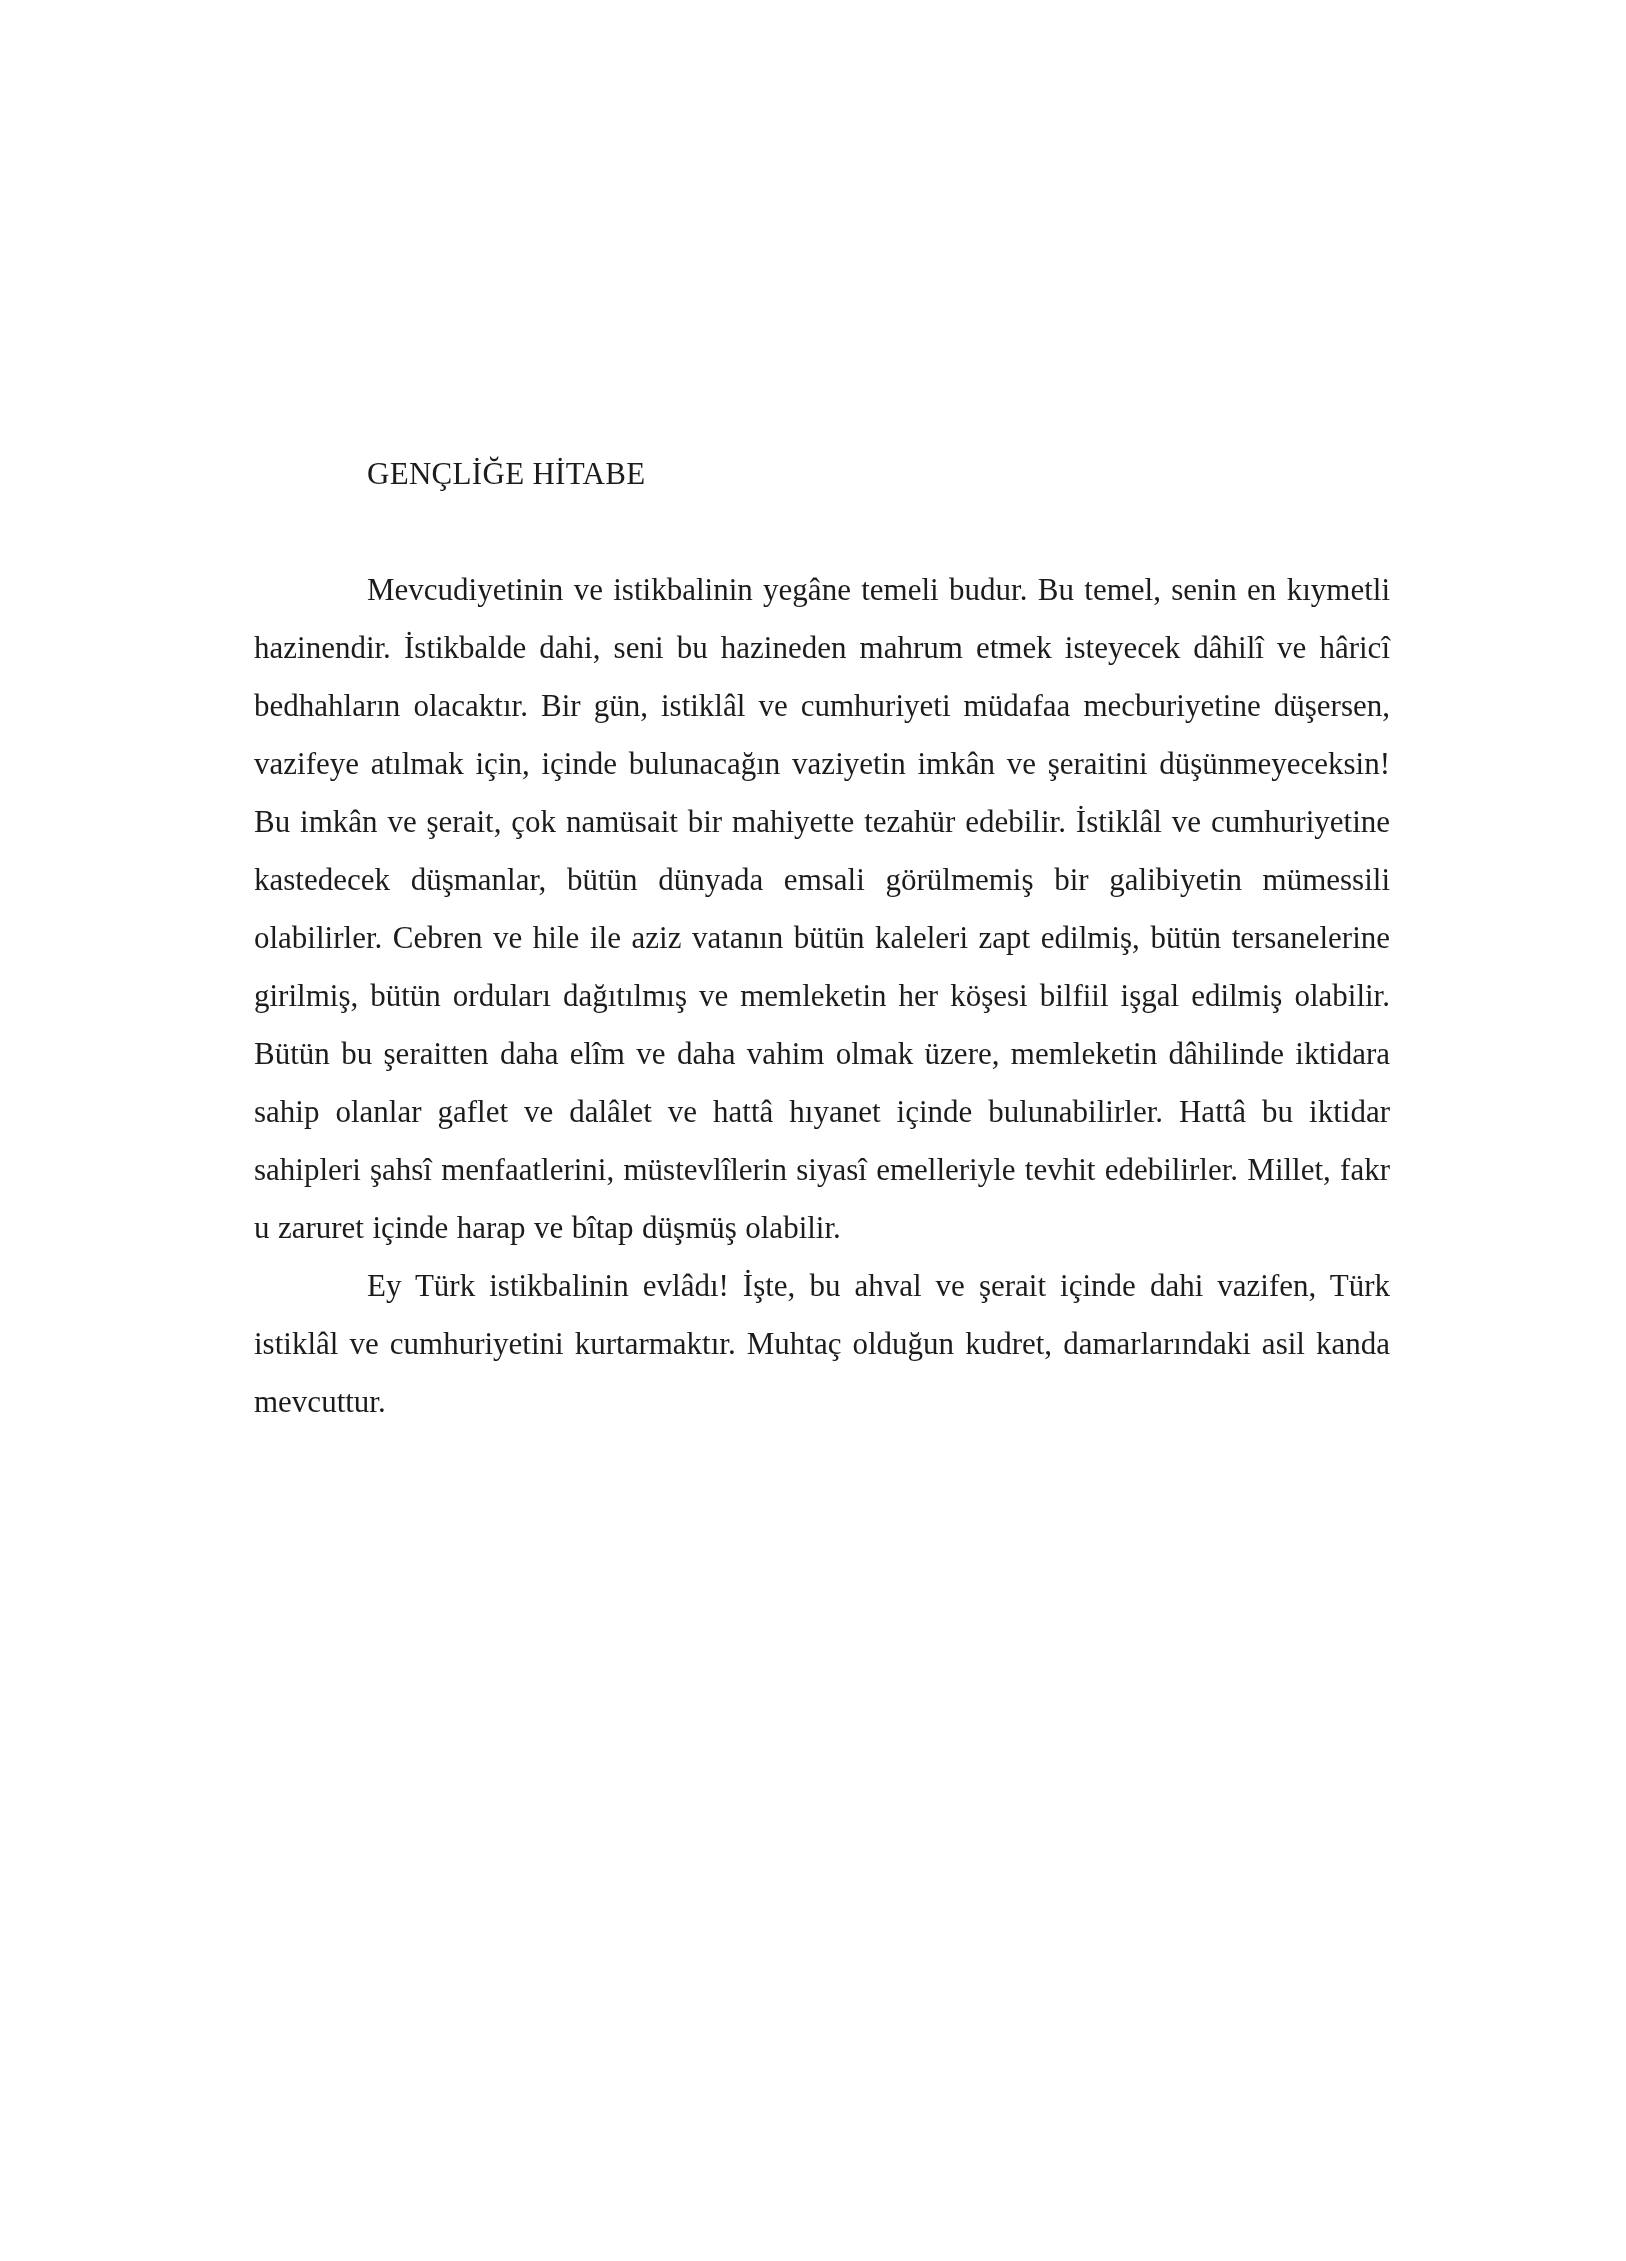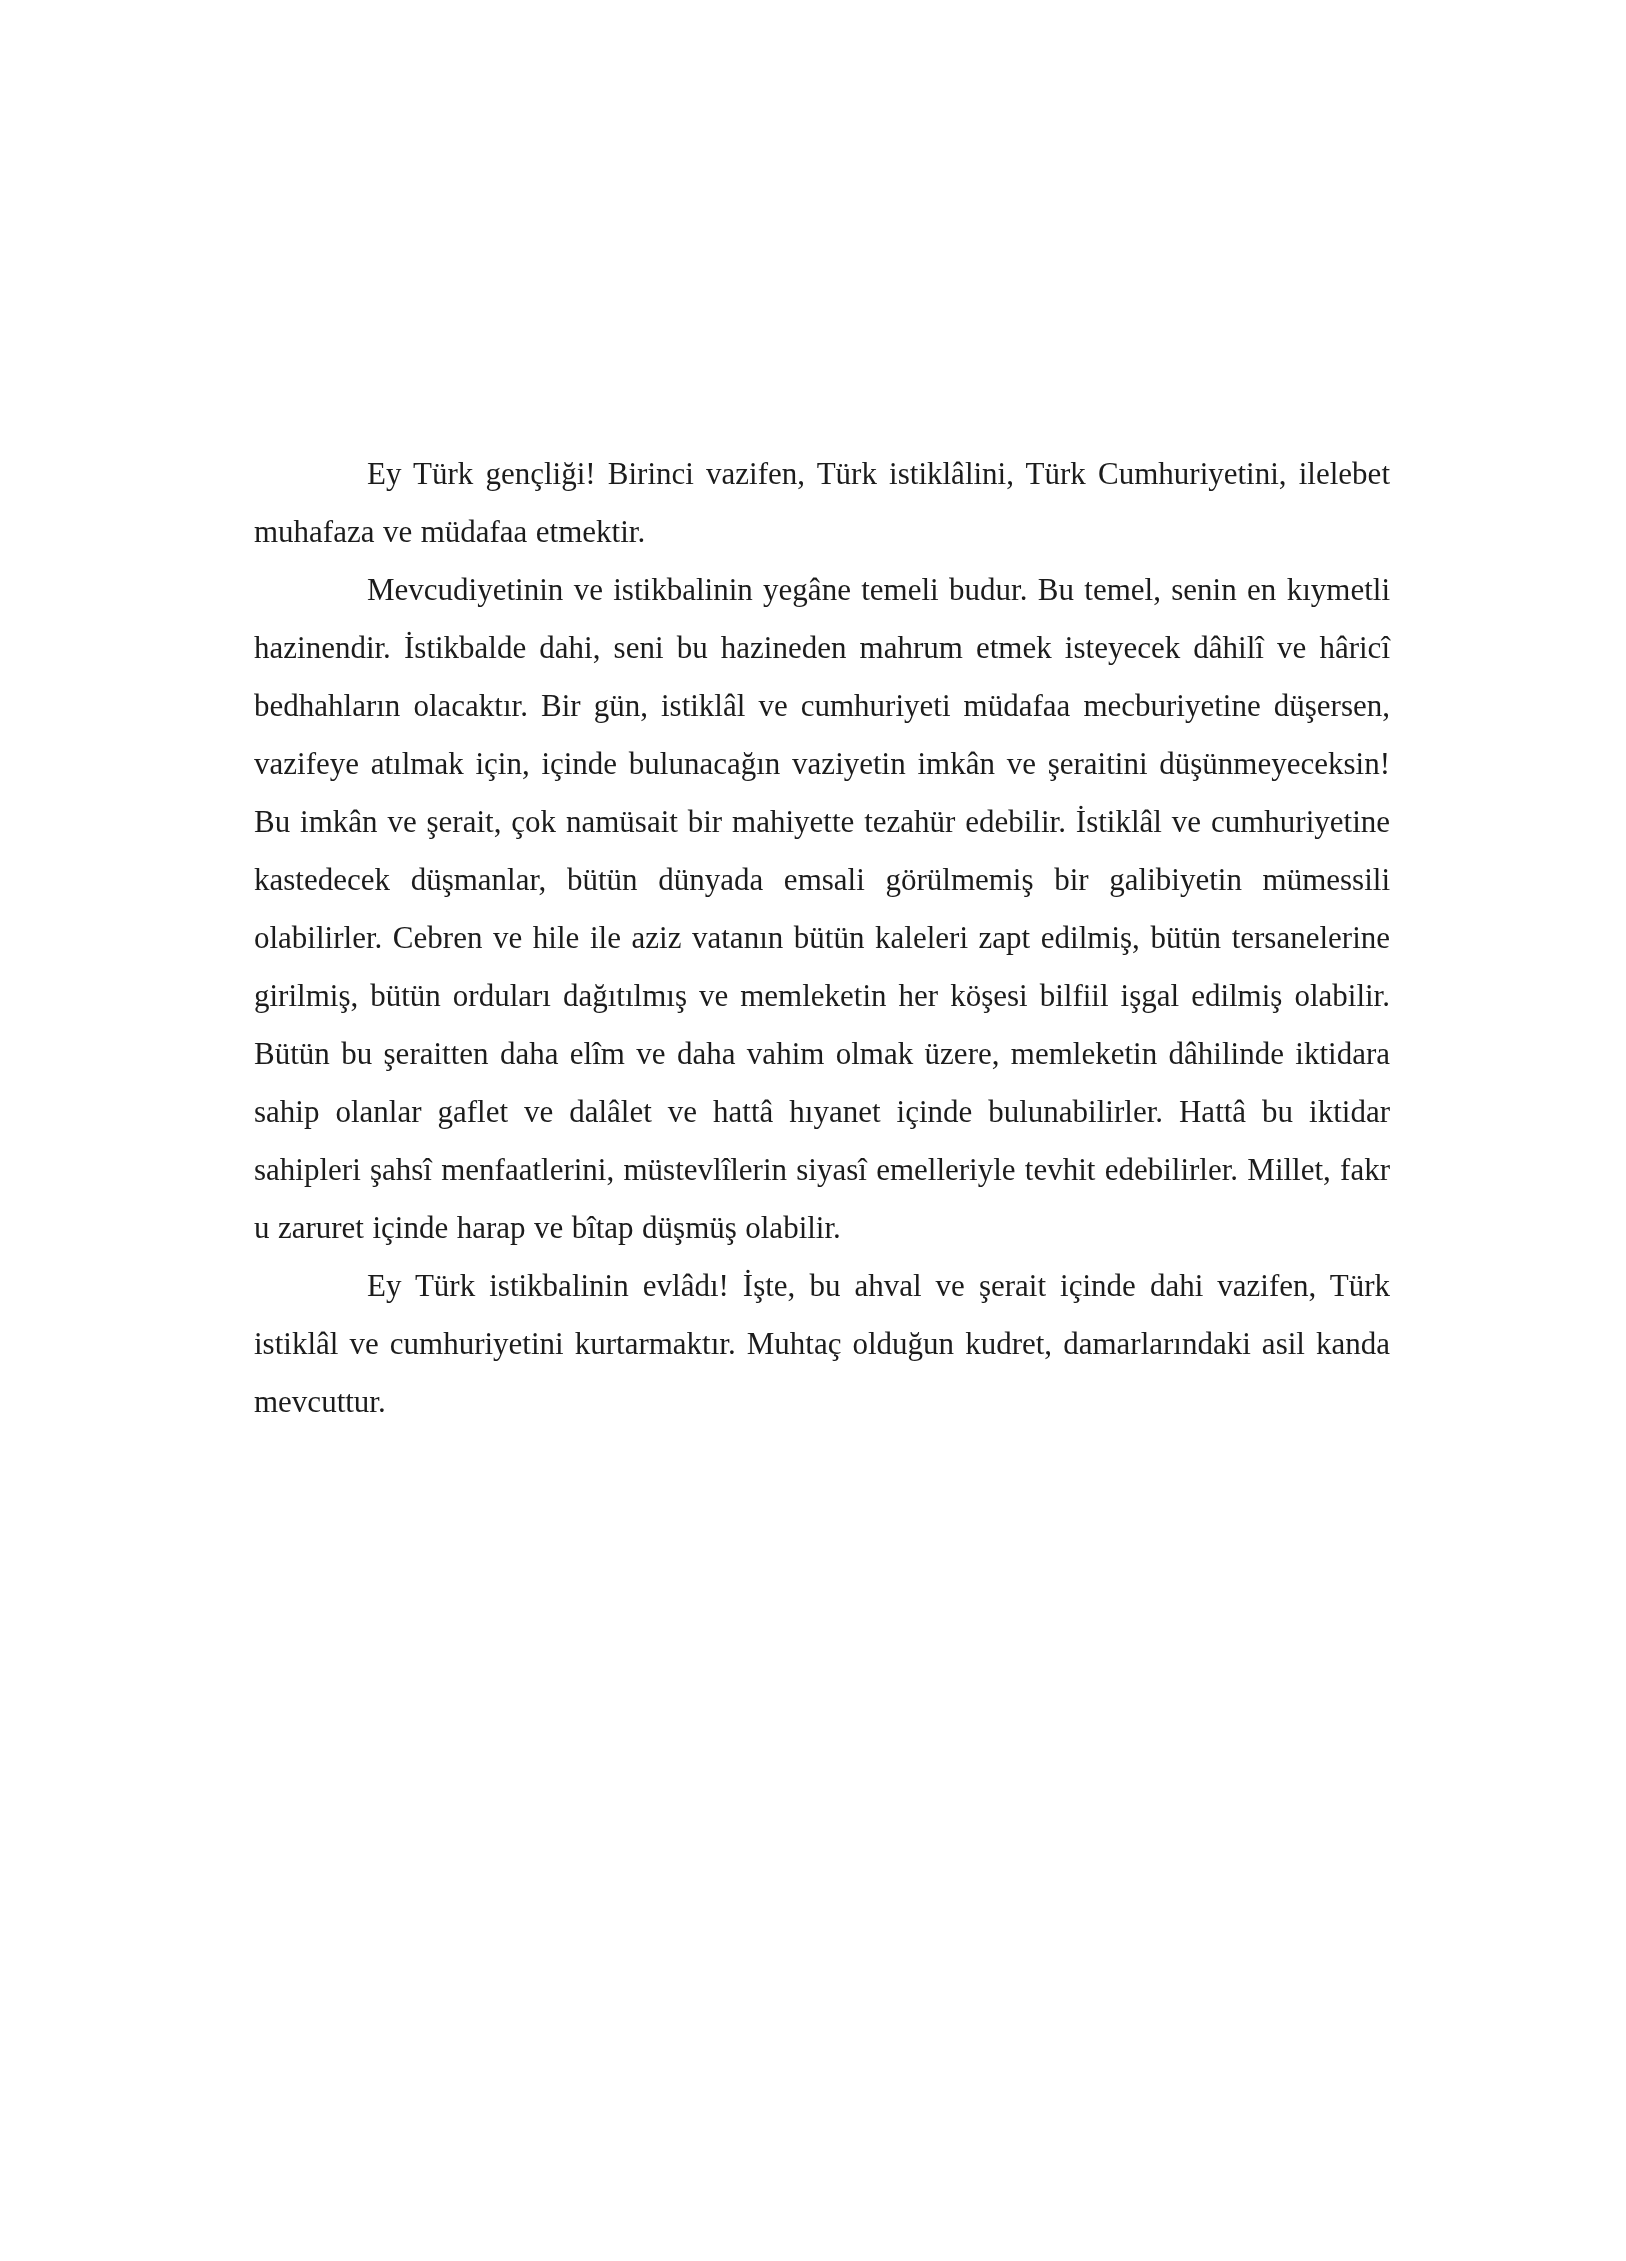--- a/index.html
+++ b/index.html
@@ -46,22 +46,22 @@
   .signature {
     margin: 9.4px 0 0 0;
     text-align: right;
   }
 </style>
 </head>
 <body>
 
 <div class="page">
   <div class="content">
+    <h1 class="doc-title">GENÇLİĞE HİTABE</h1>
 
-    <p class="para">Ey Türk gençliği! Birinci vazifen, Türk istiklâlini, Türk Cumhuriyetini, ilelebet muhafaza ve müdafaa etmektir.</p>
 
     <p class="para">Mevcudiyetinin ve istikbalinin yegâne temeli budur. Bu temel, senin en kıymetli hazinendir. İstikbalde dahi, seni bu hazineden mahrum etmek isteyecek dâhilî ve hâricî bedhahların olacaktır. Bir gün, istiklâl ve cumhuriyeti müdafaa mecburiyetine düşersen, vazifeye atılmak için, içinde bulunacağın vaziyetin imkân ve şeraitini düşünmeyeceksin! Bu imkân ve şerait, çok namüsait bir mahiyette tezahür edebilir. İstiklâl ve cumhuriyetine kastedecek düşmanlar, bütün dünyada emsali görülmemiş bir galibiyetin mümessili olabilirler. Cebren ve hile ile aziz vatanın bütün kaleleri zapt edilmiş, bütün tersanelerine girilmiş, bütün orduları dağıtılmış ve memleketin her köşesi bilfiil işgal edilmiş olabilir. Bütün bu şeraitten daha elîm ve daha vahim olmak üzere, memleketin dâhilinde iktidara sahip olanlar gaflet ve dalâlet ve hattâ hıyanet içinde bulunabilirler. Hattâ bu iktidar sahipleri şahsî menfaatlerini, müstevlîlerin siyasî emelleriyle tevhit edebilirler. Millet, fakr u zaruret içinde harap ve bîtap düşmüş olabilir.</p>
 
     <p class="para">Ey Türk istikbalinin evlâdı! İşte, bu ahval ve şerait içinde dahi vazifen, Türk istiklâl ve cumhuriyetini kurtarmaktır. Muhtaç olduğun kudret, damarlarındaki asil kanda mevcuttur.</p>
 
   </div>
 </div>
 
 
 </body></html>

